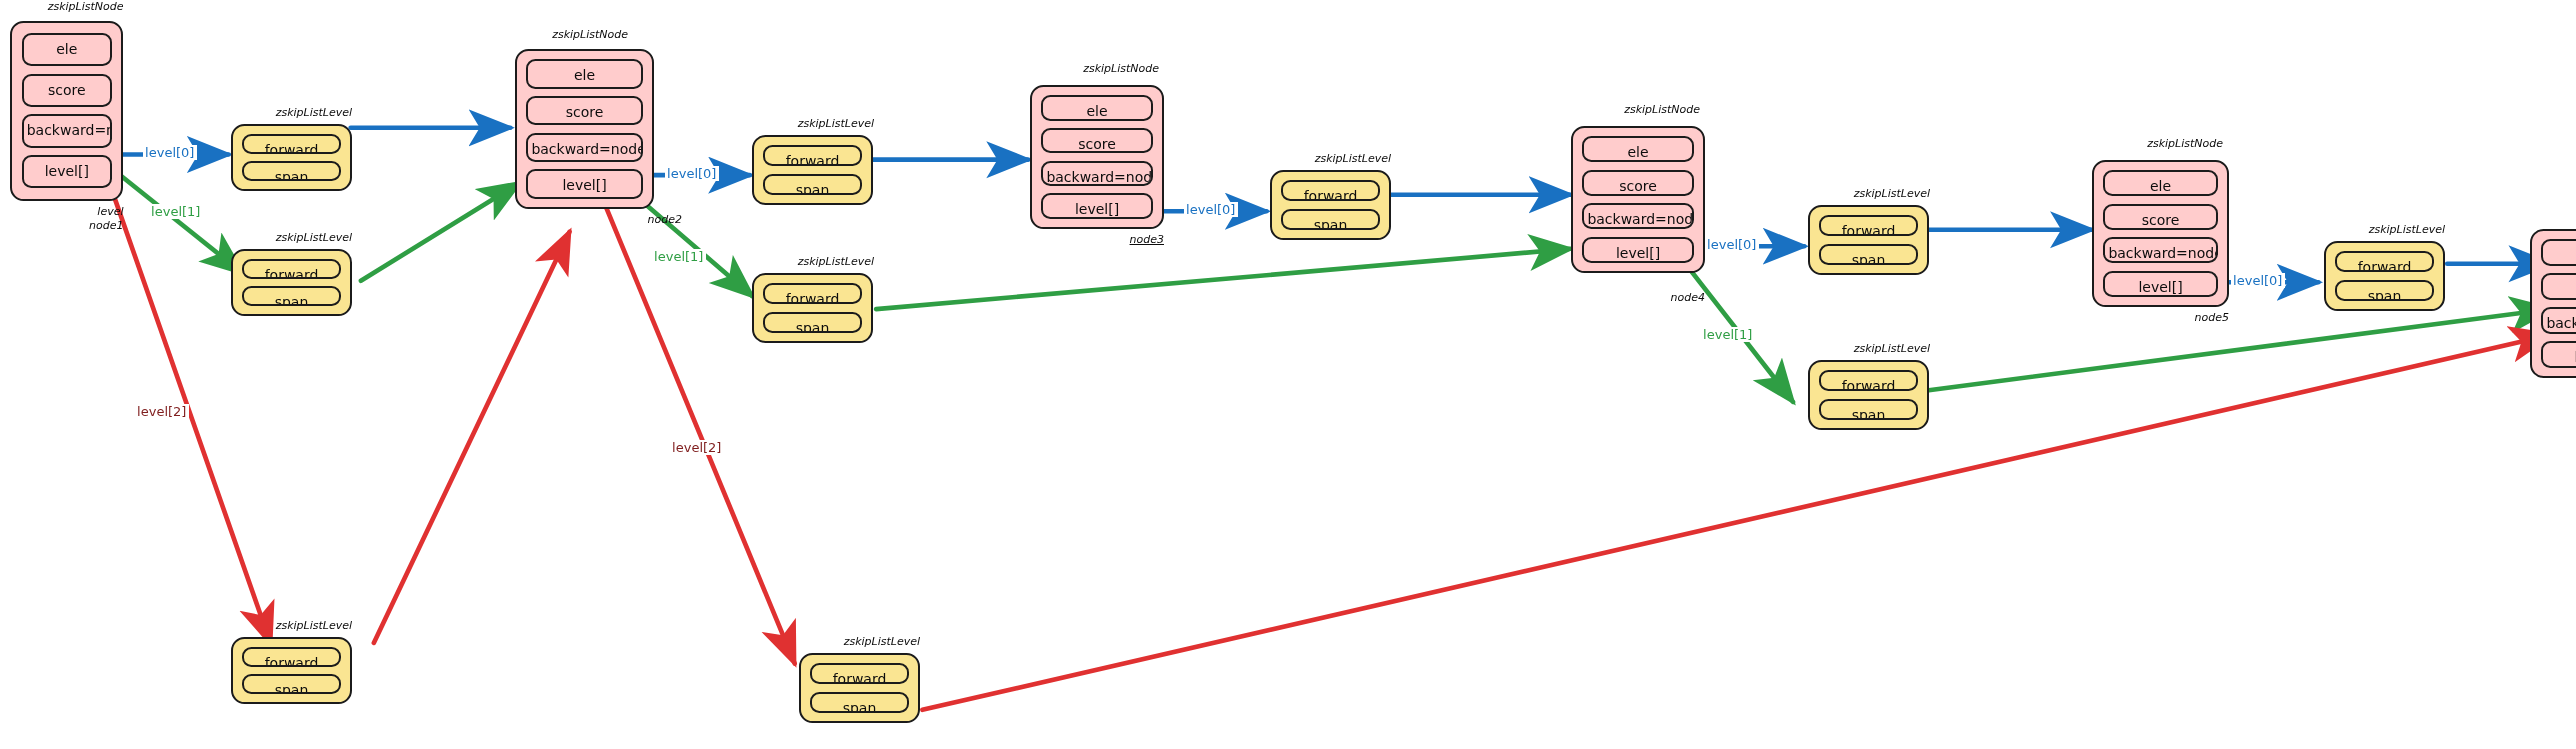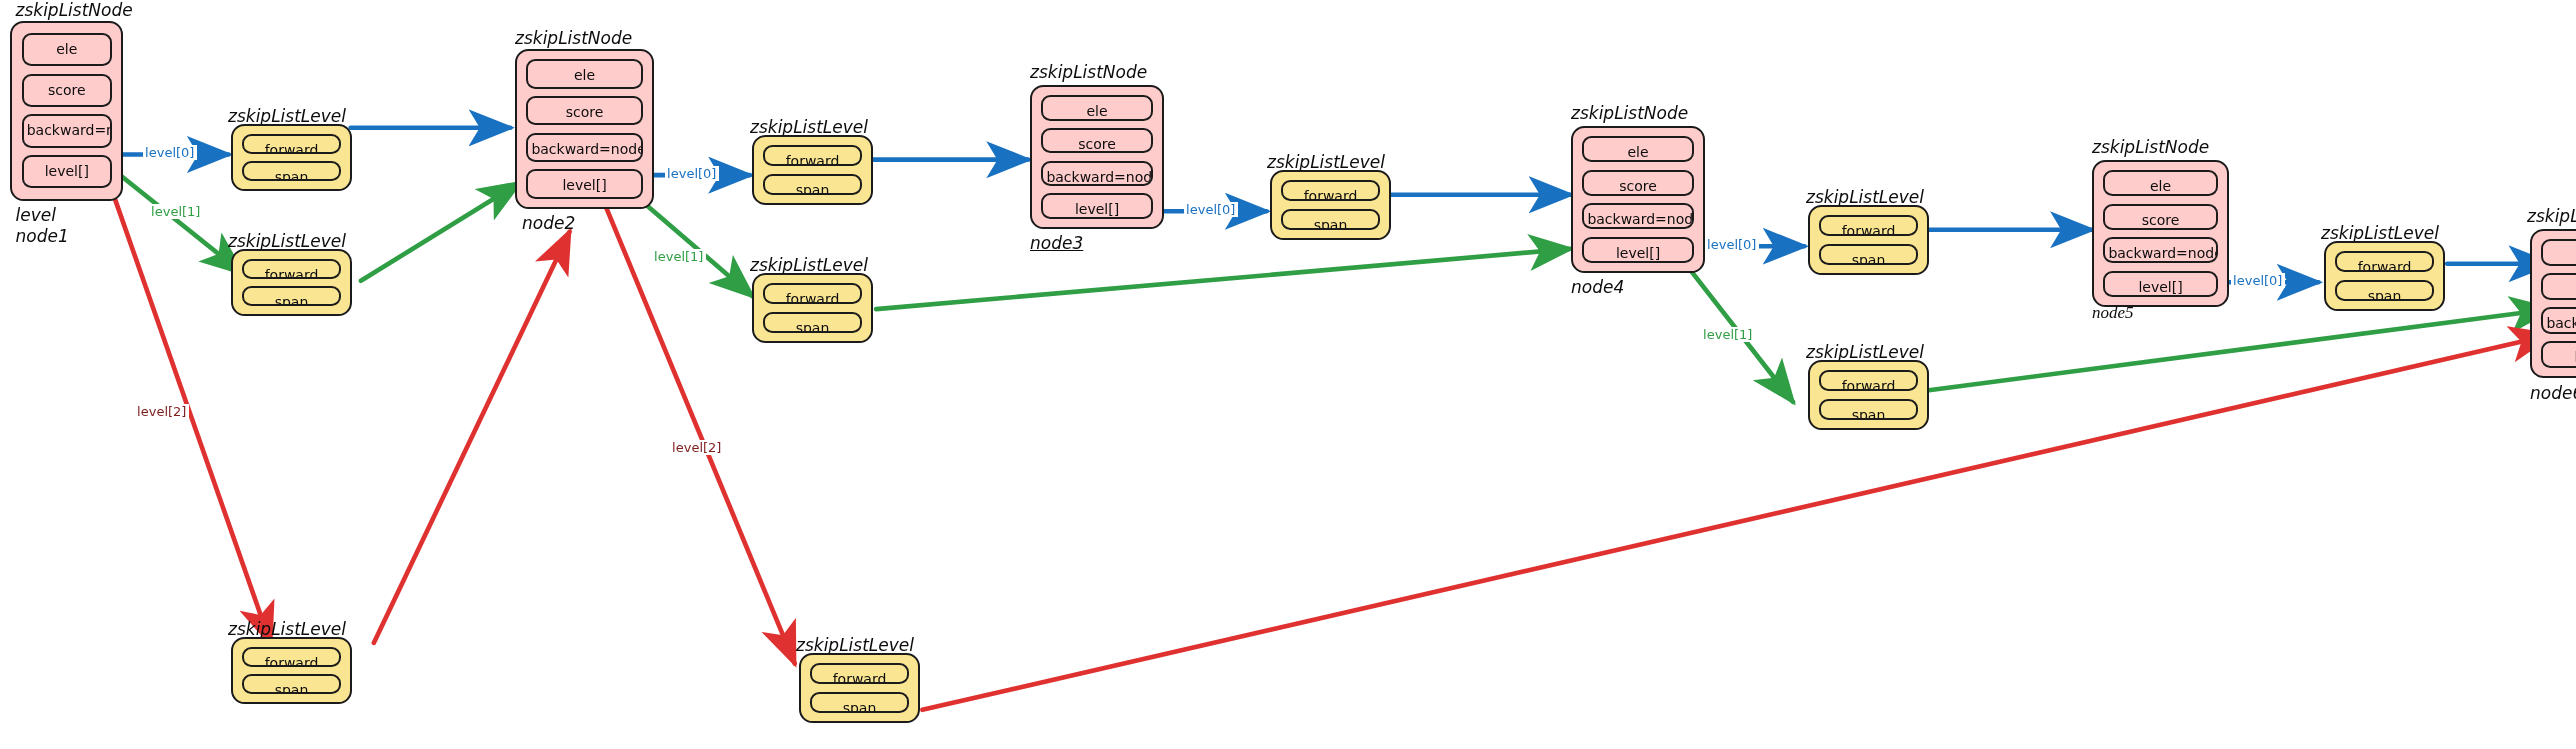--- a/index.html
+++ b/index.html
@@ -53,24 +53,24 @@
     padding: 7.2px 3.1px 8.2px 3.1px;
     white-space: nowrap;
     overflow: hidden;
   }
   .struct.node .field { background: #ffcccc; }
   .struct.level .field { background: #fae592; }
 
   
   .caption {
     position: absolute;
-    font-size: 17px;
+    font-size: 11px;
     color: #0c0c0c;
     white-space: nowrap;
-    text-align: left;
+    text-align: right;
     line-height: 1.25;
   }
   .caption.title { font-style: italic; }
   .caption.sub   { font-style: italic; }
 
   
   .elabel {
     position: absolute;
     font-size: 13px;
     white-space: nowrap;
@@ -140,48 +140,48 @@
   <div class="caption sub" style="left:15.5px; top:205px; width:108px; white-space:pre;">level
 node1</div>
 
   <div class="caption title" style="left:515px; top:28px; width:113px;">zskipListNode</div>
   <div class="struct node" style="left:515px; top:49px; width:139px; height:160px;">
     <div class="field">ele</div>
     <div class="field">score</div>
     <div class="field">backward=node1</div>
     <div class="field">level[]</div>
   </div>
-  <div class="caption sub" style="left:522px; top:213px; width:139px;">node2</div>
+  <div class="caption sub" style="left:543px; top:213px; width:139px;">node2</div>
 
   <div class="caption title" style="left:1030px; top:62px; width:129px;">zskipListNode</div>
   <div class="struct node" style="left:1030px; top:85px; width:134px; height:144px;">
     <div class="field">ele</div>
     <div class="field">score</div>
     <div class="field">backward=node2</div>
     <div class="field">level[]</div>
   </div>
   <div class="caption sub" style="left:1030px; top:233px; width:134px;text-decoration:underline;">node3</div>
 
   <div class="caption title" style="left:1571px; top:103px; width:129px;">zskipListNode</div>
   <div class="struct node" style="left:1571px; top:126px; width:134px; height:147px;">
     <div class="field">ele</div>
     <div class="field">score</div>
     <div class="field">backward=node3</div>
     <div class="field">level[]</div>
   </div>
-  <div class="caption sub" style="left:1571px; top:277px; width:134px;">node4</div>
+  <div class="caption sub" style="left:1571px; top:291px; width:134px;">node4</div>
 
   <div class="caption title" style="left:2092px; top:137px; width:131px;">zskipListNode</div>
   <div class="struct node" style="left:2092px; top:160px; width:137px; height:147px;">
     <div class="field">ele</div>
     <div class="field">score</div>
     <div class="field">backward=node4</div>
     <div class="field">level[]</div>
   </div>
-  <div class="caption sub" style="left:2092px; top:302px; width:137px;font-family:Liberation Serif, serif;">node5</div>
+  <div class="caption sub" style="left:2092px; top:311px; width:137px;">node5</div>
 
   <div class="caption title" style="left:2527px; top:206px; width:137px;">zskipListNode</div>
   <div class="struct node" style="left:2530px; top:229px; width:133px; height:149px;">
     <div class="field">ele</div>
     <div class="field">score</div>
     <div class="field">backward=node5</div>
     <div class="field">level[]</div>
   </div>
   <div class="caption sub" style="left:2530px; top:383px; width:133px;">node6</div>
 

